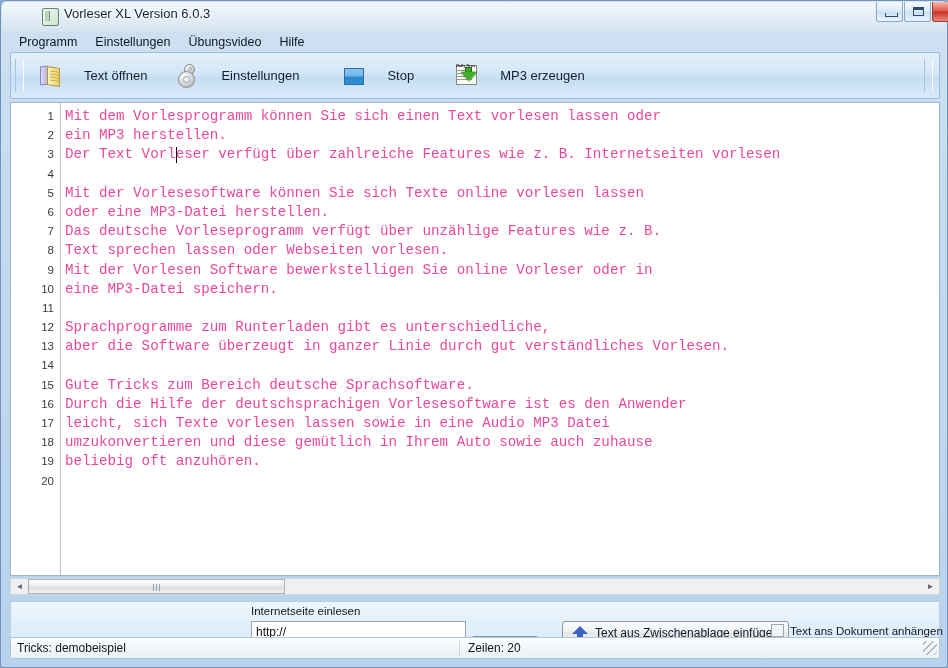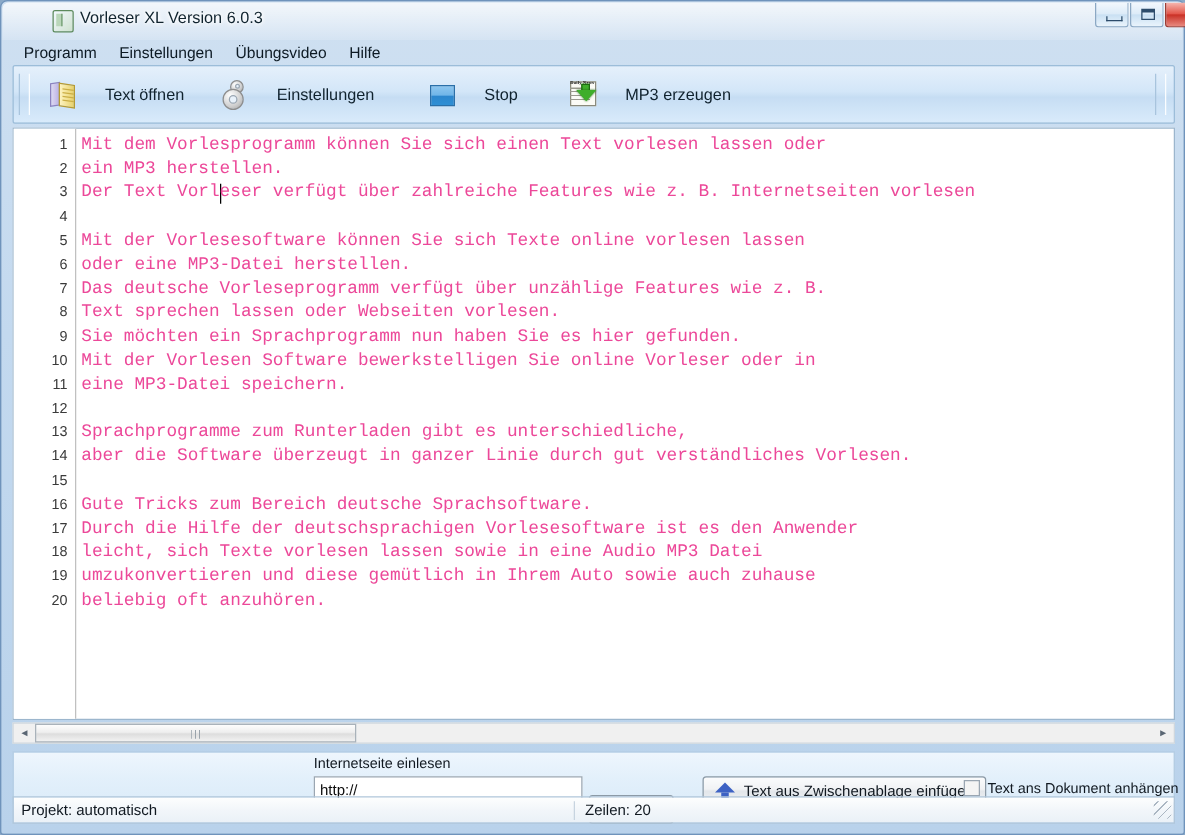--- a/index.html
+++ b/index.html
@@ -584,21 +584,20 @@
       <div id="code">
         <div id="caret" style="left: 112.688px; top: 44.4px;"></div>
       <div class="cl">Mit dem Vorlesprogramm können Sie sich einen Text vorlesen lassen oder</div>
           <div class="cl">ein MP3 herstellen.</div>
           <div class="cl">Der Text Vorleser verfügt über zahlreiche Features wie z. B. Internetseiten vorlesen</div>
           <div class="cl">&nbsp;</div>
           <div class="cl">Mit der Vorlesesoftware können Sie sich Texte online vorlesen lassen</div>
           <div class="cl">oder eine MP3-Datei herstellen.</div>
           <div class="cl">Das deutsche Vorleseprogramm verfügt über unzählige Features wie z. B.</div>
           <div class="cl">Text sprechen lassen oder Webseiten vorlesen.</div>
-          <div class="cl">Sie möchten ein Sprachprogramm nun haben Sie es hier gefunden.</div>
           <div class="cl">Mit der Vorlesen Software bewerkstelligen Sie online Vorleser oder in</div>
           <div class="cl">eine MP3-Datei speichern.</div>
           <div class="cl">&nbsp;</div>
           <div class="cl">Sprachprogramme zum Runterladen gibt es unterschiedliche,</div>
           <div class="cl">aber die Software überzeugt in ganzer Linie durch gut verständliches Vorlesen.</div>
           <div class="cl">&nbsp;</div>
           <div class="cl">Gute Tricks zum Bereich deutsche Sprachsoftware.</div>
           <div class="cl">Durch die Hilfe der deutschsprachigen Vorlesesoftware ist es den Anwender</div>
           <div class="cl">leicht, sich Texte vorlesen lassen sowie in eine Audio MP3 Datei</div>
           <div class="cl">umzukonvertieren und diese gemütlich in Ihrem Auto sowie auch zuhause</div>
@@ -634,17 +633,17 @@
       </div>
 
       <div id="chk-append">
         <span class="checkbox"></span>
         <span>Text ans Dokument anhängen</span>
       </div>
     </div>
   </div>
 
   <div id="statusbar">
-    <div id="status-left">Projekt: automatisch</div>
+    <div id="status-left">Tricks: demobeispiel</div>
     <div id="status-right">Zeilen: 20</div>
     <div id="grip"></div>
   </div>
 </div>
 
 </body></html>

